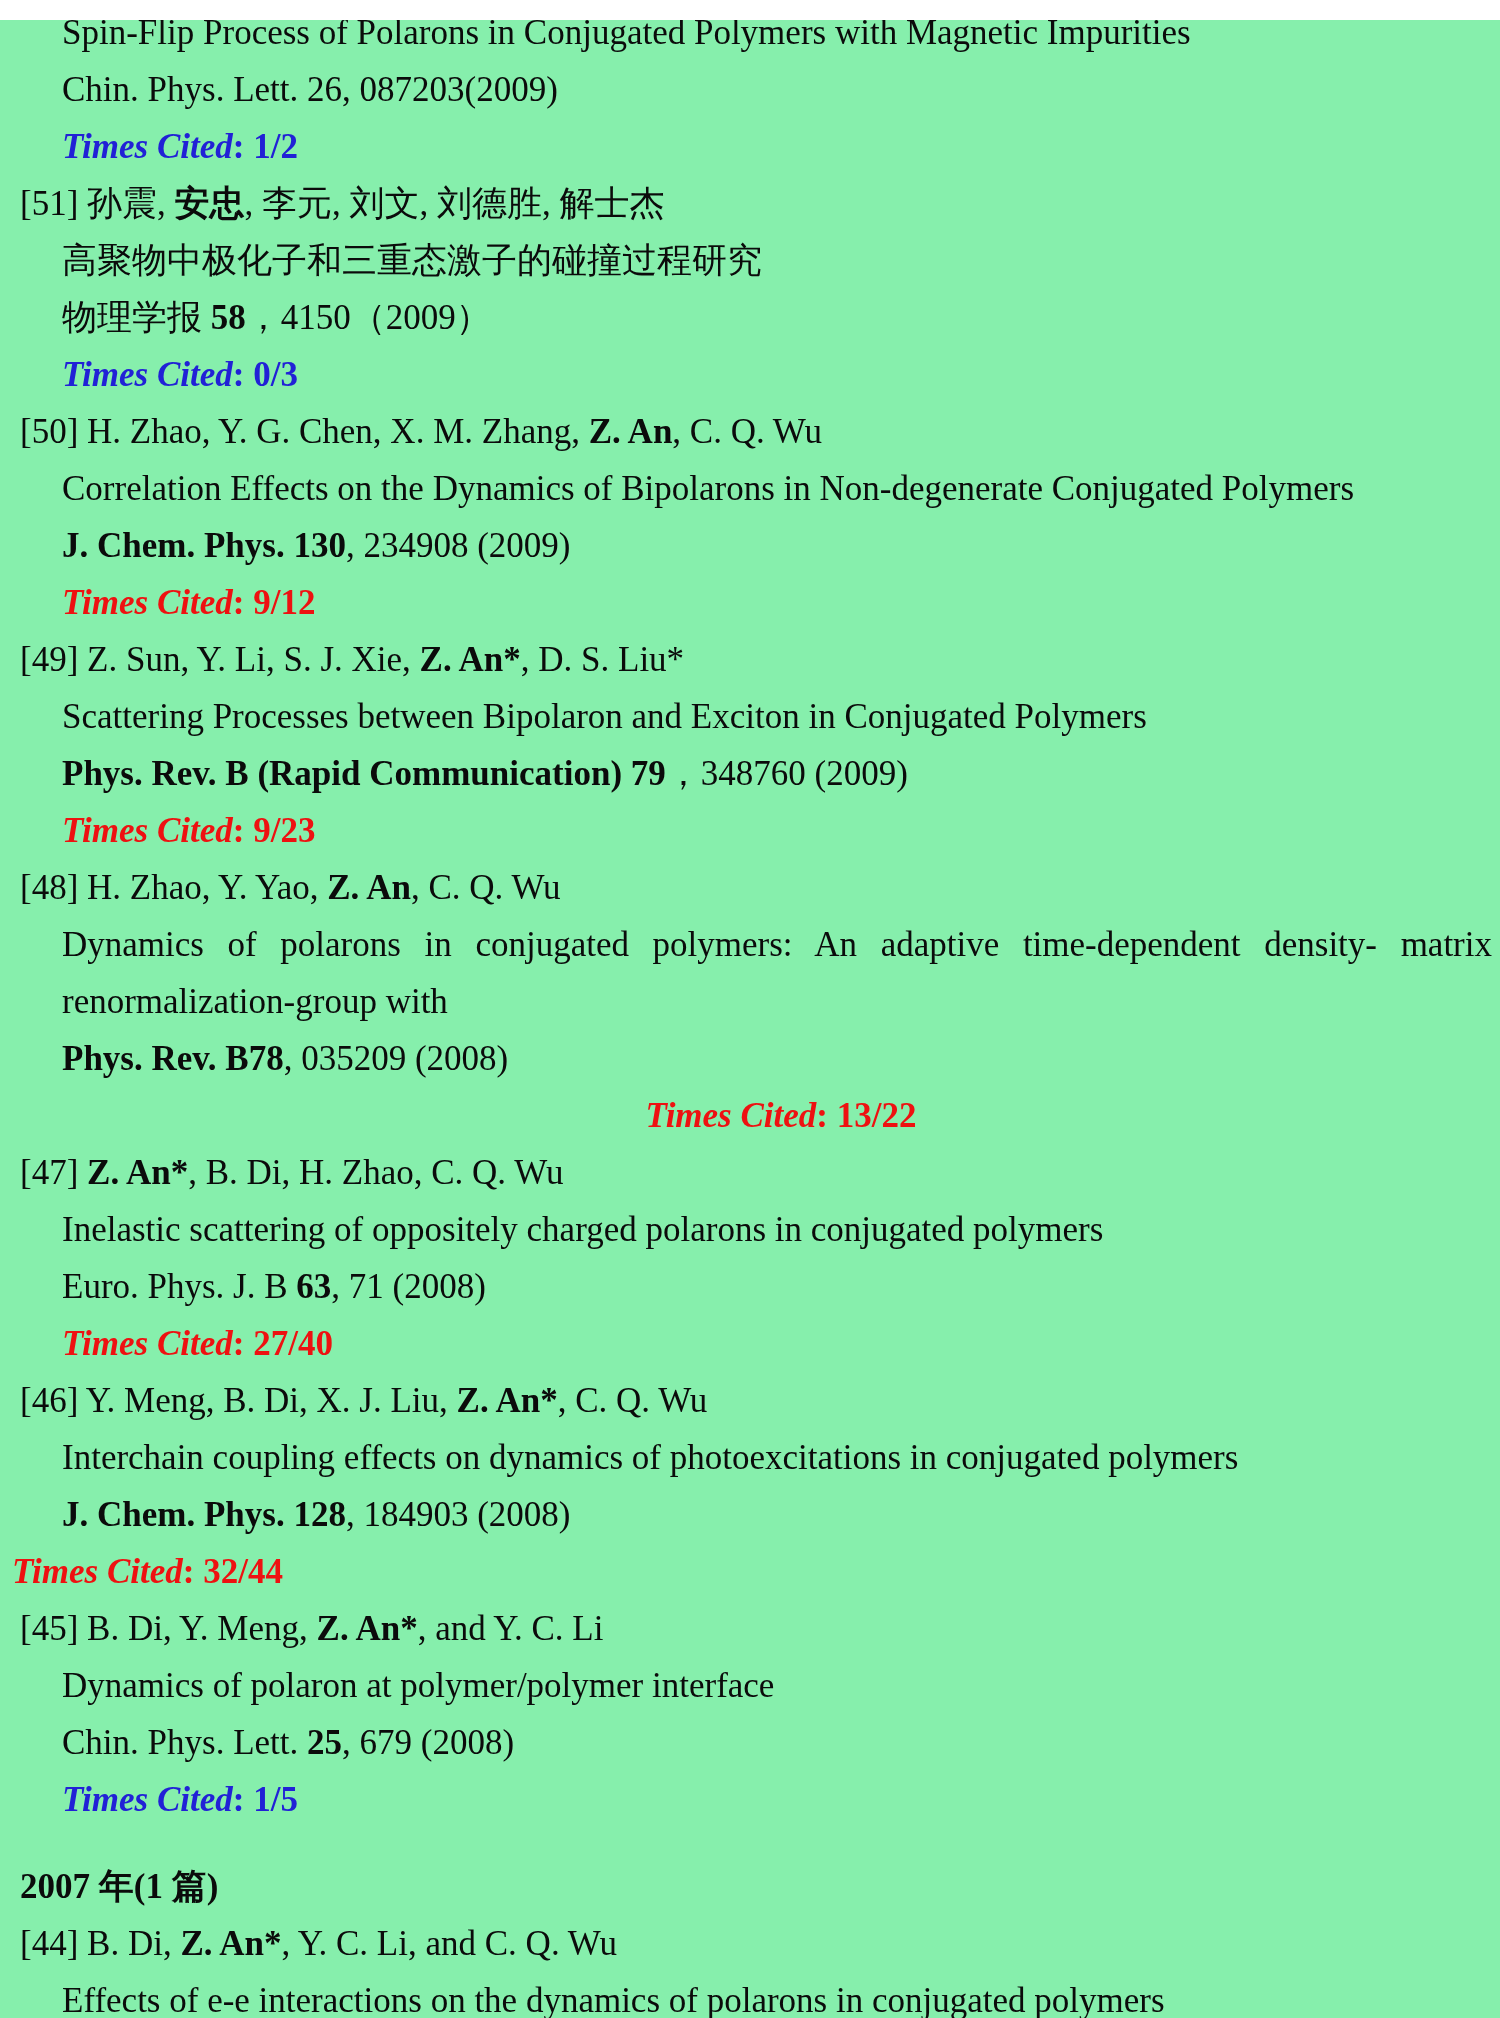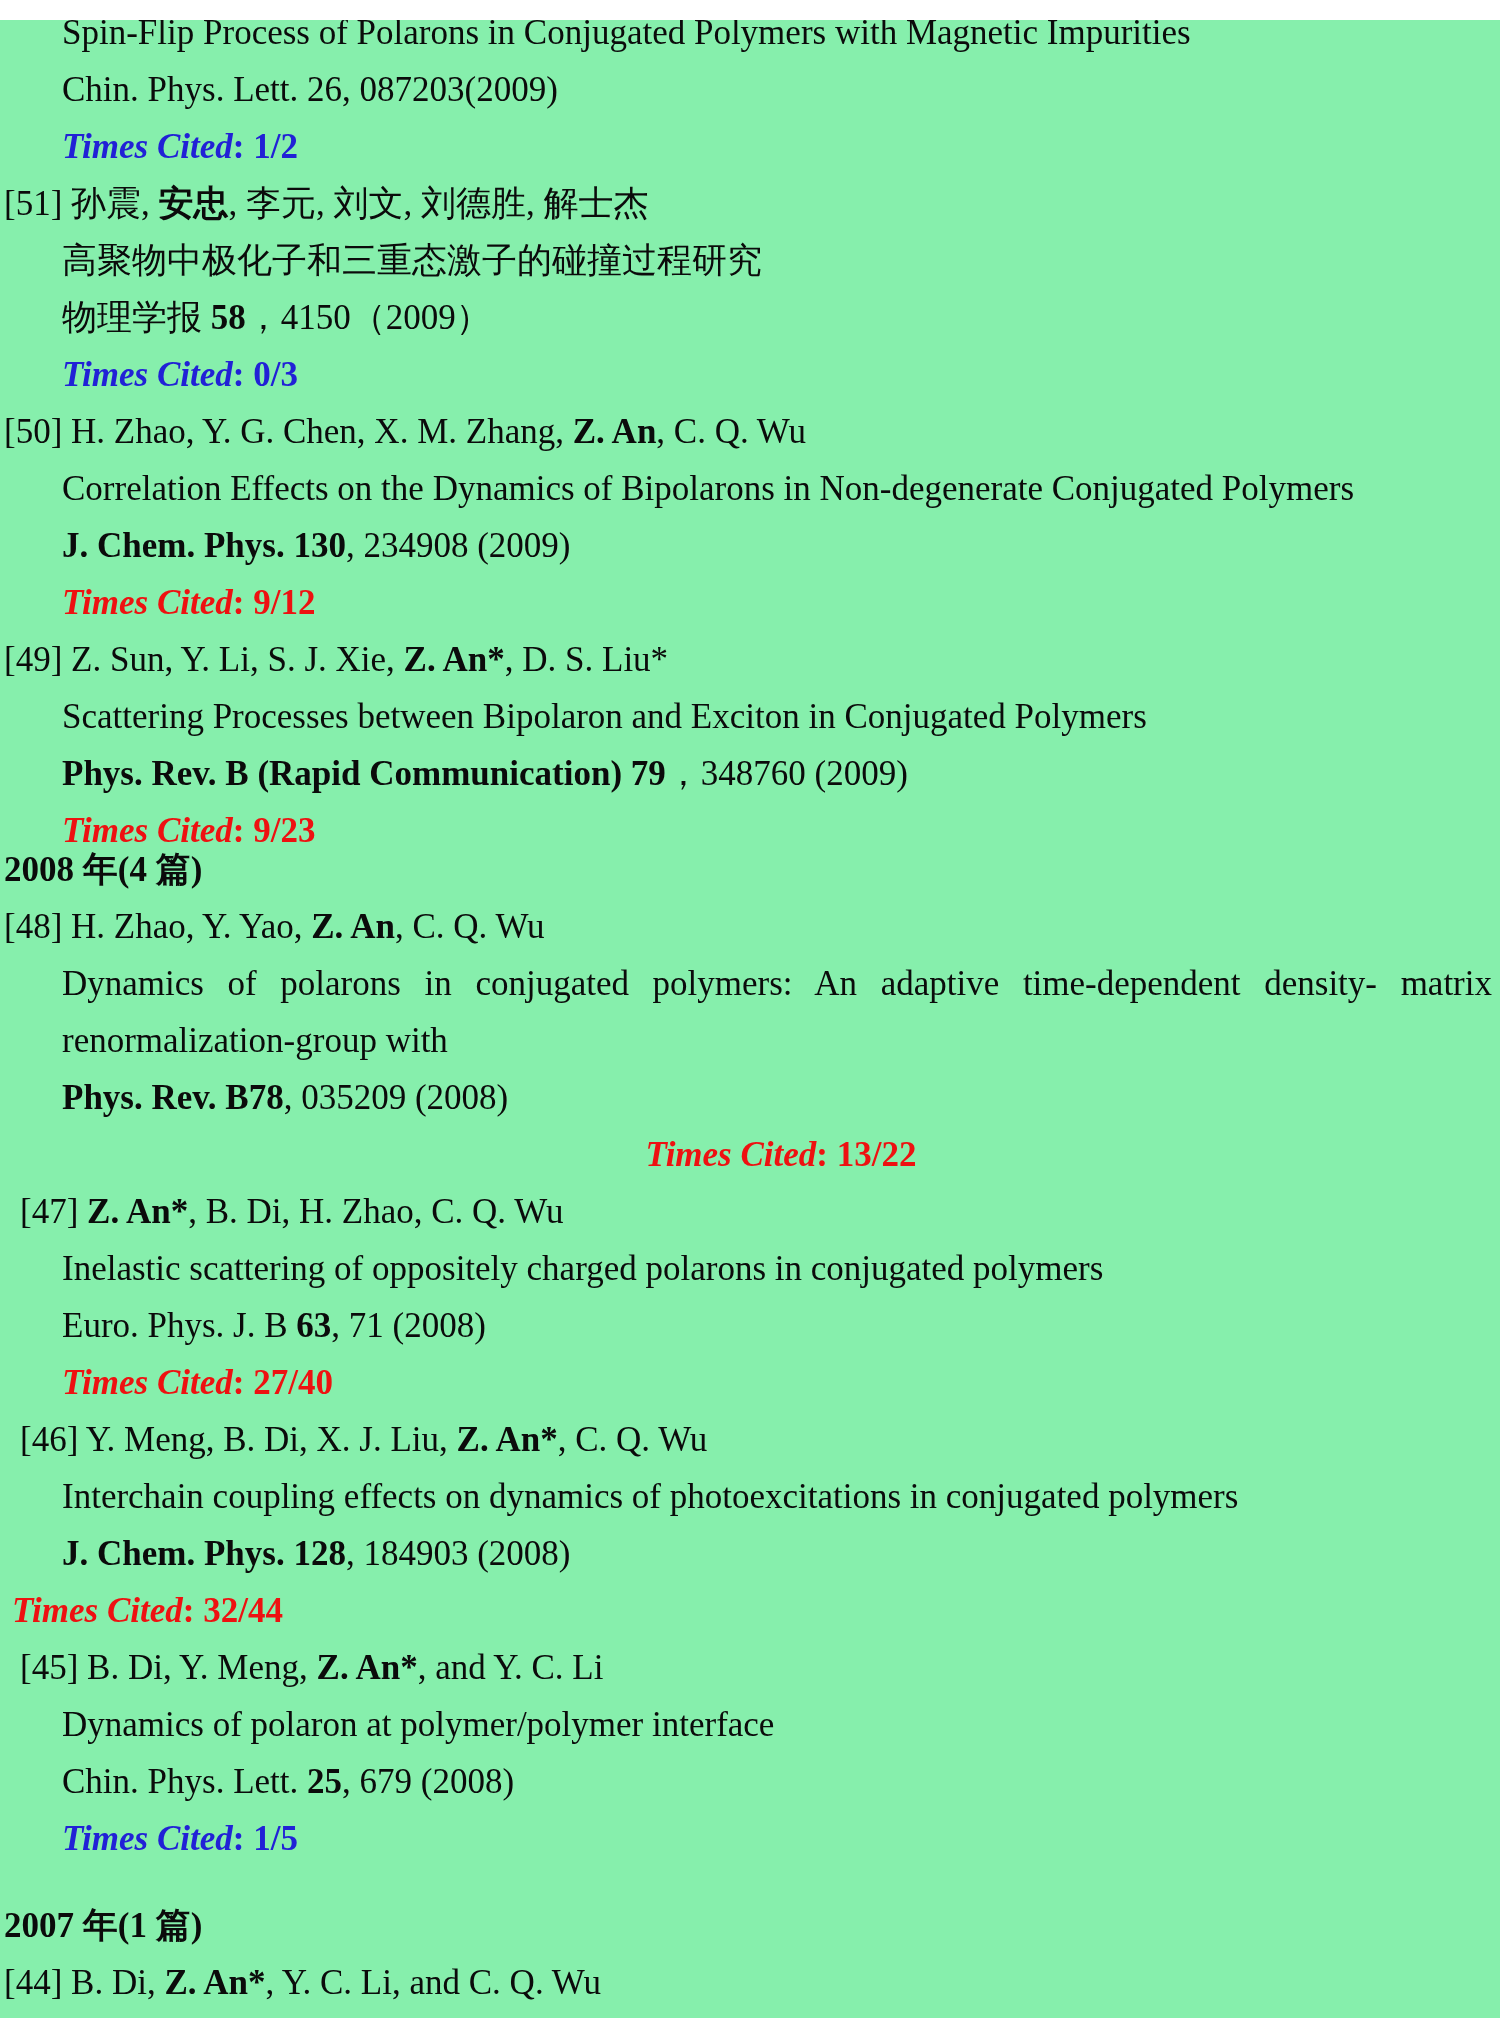--- a/index.html
+++ b/index.html
@@ -15,21 +15,21 @@
     background: #86efac;
     margin-top: 20px;
   }
   .doc {
     font-family: "Liberation Serif", "DejaVu Serif", serif;
     font-size: 35px;
     line-height: 57px;
     color: #0b0b0b;
   }
   .ln { white-space: pre-wrap; }
-  .ind0 { padding-left: 4px; font-family: Liberation Serif, serif; }
+  .ind0 { padding-left: 20px; font-family: Liberation Serif, serif; }
   .ind1 { padding-left: 62px; }
   .ind2 { padding-left: 20px; }
   .s-b  { font-weight: bold; }
   .s-bi { font-weight: bold; font-style: italic; }
   .k-heading { font-weight: bold; }
   .cut-top   { margin-top: -16px; }   
   .tight-top { margin-top: -18px; }   
   .gap-top   { margin-top: 30px; }    
   .just {
     text-align: justify;
@@ -50,21 +50,20 @@
       <div class="ln ind1 k-journal"><span>物理学报 </span><span class="s-b">58</span><span>，4150（2009）</span></div>
       <div class="ln ind1 k-cited" style="color: rgb(33, 33, 214);"><span class="s-bi">Times Cited</span><span class="s-b">: 0/3</span></div>
       <div class="ln ind0 k-authors"><span>[50] H. Zhao, Y. G. Chen, X. M. Zhang, </span><span class="s-b">Z. An</span><span>, C. Q. Wu</span></div>
       <div class="ln ind1 k-pub-title"><span>Correlation Effects on the Dynamics of Bipolarons in Non-degenerate Conjugated Polymers</span></div>
       <div class="ln ind1 k-journal"><span class="s-b">J. Chem. Phys. 130</span><span>, 234908 (2009)</span></div>
       <div class="ln ind1 k-cited" style="color: rgb(238, 17, 17);"><span class="s-bi">Times Cited</span><span class="s-b">: 9/12</span></div>
       <div class="ln ind0 k-authors"><span>[49] Z. Sun, Y. Li, S. J. Xie, </span><span class="s-b">Z. An*</span><span>, D. S. Liu*</span></div>
       <div class="ln ind1 k-pub-title"><span>Scattering Processes between Bipolaron and Exciton in Conjugated Polymers</span></div>
       <div class="ln ind1 k-journal"><span class="s-b">Phys. Rev. B (Rapid Communication) 79</span><span>，348760 (2009)</span></div>
       <div class="ln ind1 k-cited" style="color: rgb(238, 17, 17);"><span class="s-bi">Times Cited</span><span class="s-b">: 9/23</span></div>
-      <div class="ln ind0 k-heading tight-top"><span>2008 年(4 篇)</span></div>
       <div class="ln ind0 k-authors"><span>[48] H. Zhao, Y. Yao, </span><span class="s-b">Z. An</span><span>, C. Q. Wu</span></div>
       <div class="ln ind1 k-pub-title just"><span>Dynamics of polarons in conjugated polymers: An adaptive time-dependent density- matrix</span></div>
       <div class="ln ind1 k-pub-title"><span>renormalization-group with</span></div>
       <div class="ln ind1 k-journal"><span class="s-b">Phys. Rev. B78</span><span>, 035209 (2008)</span></div>
       <div class="ln ind1 k-cited" style="color: rgb(238, 17, 17); text-align: center;"><span class="s-bi">Times Cited</span><span class="s-b">: 13/22</span></div>
       <div class="ln ind2 k-authors"><span>[47] </span><span class="s-b">Z. An*</span><span>, B. Di, H. Zhao, C. Q. Wu</span></div>
       <div class="ln ind1 k-pub-title"><span>Inelastic scattering of oppositely charged polarons in conjugated polymers</span></div>
       <div class="ln ind1 k-journal"><span>Euro. Phys. J. B </span><span class="s-b">63</span><span>, 71 (2008)</span></div>
       <div class="ln ind1 k-cited" style="color: rgb(238, 17, 17);"><span class="s-bi">Times Cited</span><span class="s-b">: 27/40</span></div>
       <div class="ln ind2 k-authors"><span>[46] Y. Meng, B. Di, X. J. Liu, </span><span class="s-b">Z. An*</span><span>, C. Q. Wu</span></div>

